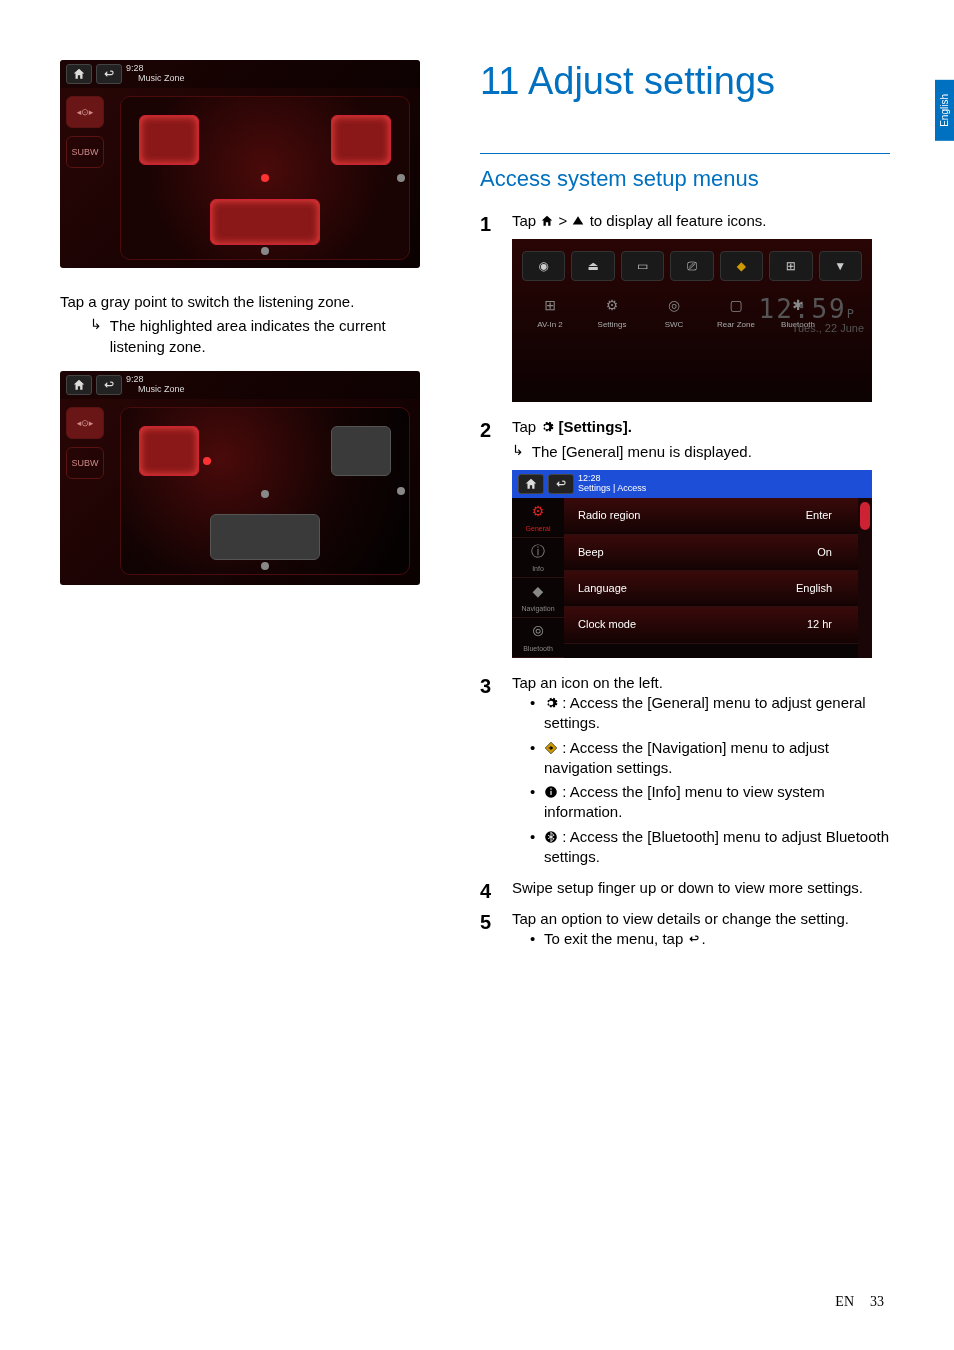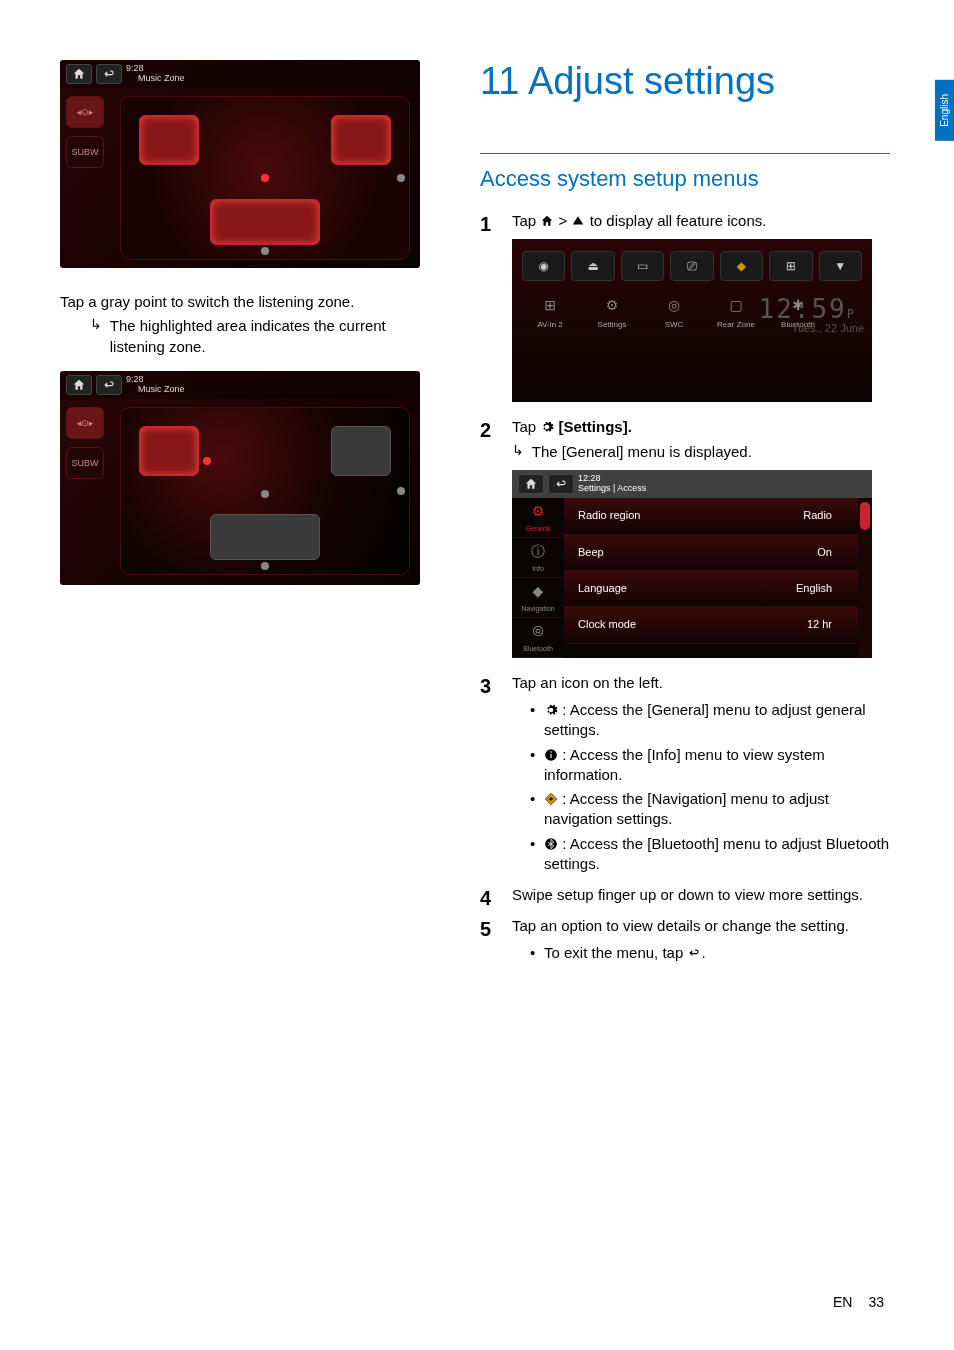--- a/index.html
+++ b/index.html
@@ -27,20 +27,21 @@
     font-size: 10px;
     padding: 14px 4px;
     writing-mode: vertical-rl;
     transform: rotate(180deg);
   }
   .footer {
     position: absolute;
     bottom: 40px;
     right: 70px;
     font-size: 14px;
+    font-family: Liberation Serif, serif;
   }
   .footer .en { margin-right: 16px; }
 
   h1.chapter {
     color: #0070c0;
     font-weight: 300;
     font-size: 38px;
     margin-bottom: 50px;
   }
   .hr-blue { border: none; border-top: 1px solid #0070c0; margin-bottom: 12px; }
@@ -54,21 +55,21 @@
   .indent-arrow { display:flex; gap:8px; padding-left: 30px; margin-top:4px; }
   .indent-arrow .arr { flex:0 0 auto; font-size:14px; }
 
   ol.steps { list-style: none; counter-reset: step; }
   ol.steps > li { counter-increment: step; position:relative; padding-left:32px; margin-bottom:10px; font-size:15px; line-height:1.4;}
   ol.steps > li::before {
     content: counter(step);
     position:absolute; left:0; top:0;
     font-weight:700; font-size:20px;
   }
-  ul.sub { list-style: none; padding-left: 18px; margin-top:7px;}
+  ul.sub { list-style: none; padding-left: 18px; margin-top:0;}
   ul.sub > li { position:relative; padding-left:14px; margin-bottom:4px; font-size:15px; line-height:1.35;}
   ul.sub > li::before { content:"•"; position:absolute; left:0; }
   .bold { font-weight:600; }
 
   
   .shot {
     background: linear-gradient(135deg, #2b0606 0%, #1a0303 50%, #0a0101 100%);
     border-radius: 3px;
     width: 360px;
     margin-bottom: 24px;
@@ -117,21 +118,21 @@
   .feat-row { display:flex; align-items:center; gap:6px; padding:6px 4px;}
   .feat-btn { flex:1; height:30px; border:1px solid #333; border-radius:4px; display:flex;align-items:center;justify-content:center; background:#1a1a1a; font-size:12px;}
   .feat-row2 { display:flex; gap:6px; padding:6px 4px; position:relative;}
   .feat-item { width:56px; text-align:center; font-size:8px; color:#aaa;}
   .feat-item .ic { height:26px; display:flex;align-items:center;justify-content:center; font-size:14px; color:#888;}
   .feat-clock { position:absolute; right:10px; top:4px; font-size:26px; color:#555; font-family:monospace; letter-spacing:2px;}
   .feat-date { position:absolute; right:2px; top:34px; font-size:11px; color:#555;}
 
   
   .set-shot { width:360px; background:#0a0404; color:#fff; font-size:11px; margin:8px 0 14px;}
-  .set-header { display:flex; align-items:center; gap:4px; padding:4px 6px; background:#404040;}
+  .set-header { display:flex; align-items:center; gap:4px; padding:4px 6px; background:#1d4ed8;}
   .set-header .hbtn { width:26px; height:20px; background:#222; border:1px solid #444; border-radius:3px; display:flex;align-items:center;justify-content:center; font-size:11px;}
   .set-header .title { font-size:9px; line-height:1.1;}
   .set-body { display:flex;}
   .set-side { width:52px; display:flex; flex-direction:column;}
   .set-side .tab { height:40px; display:flex; flex-direction:column; align-items:center; justify-content:center; gap:2px; font-size:7px; color:#888; border-bottom:1px solid #2a1010;}
   .set-side .tab.active { color:#d22;}
   .set-side .tab .ic { font-size:14px;}
   .set-list { flex:1; position:relative;}
   .set-row { display:flex; justify-content:space-between; padding:10px 40px 10px 14px; border-bottom:1px solid #2a1010; font-size:11px; background: linear-gradient(#3a0a0a,#140303);}
   .set-scroll { position:absolute; right:0; top:0; bottom:0; width:14px; background:#1a0606;}
@@ -329,21 +330,21 @@
                   <span>Navigation</span>
                 </div>
               <div class="tab">
                   <span class="ic">⦾</span>
                   <span>Bluetooth</span>
                 </div>
             </div>
             <div class="set-list">
               <div class="set-row">
                   <span>Radio region</span>
-                  <span>Radio</span>
+                  <span>Enter</span>
                 </div>
               <div class="set-row">
                   <span>Beep</span>
                   <span>On</span>
                 </div>
               <div class="set-row">
                   <span>Language</span>
                   <span>English</span>
                 </div>
               <div class="set-row">
@@ -362,32 +363,32 @@
         <span>Tap an icon on the left.</span>
         <ul class="sub">
           <li>
             <svg class="ico" viewBox="0 0 24 24">
                 <path d="M12 8a4 4 0 100 8 4 4 0 000-8zm9 4l2 1-1 3-2-.5a8 8 0 01-1.2 1.2l.5 2-3 1-1-2a8 8 0 01-1.7 0l-1 2-3-1 .5-2A8 8 0 018.9 16l-2 .5-1-3 2-1a8 8 0 010-1.7l-2-1 1-3 2 .5A8 8 0 0110 6.1l-.5-2 3-1 1 2a8 8 0 011.7 0l1-2 3 1-.5 2a8 8 0 011.2 1.2l2-.5 1 3-2 1a8 8 0 010 1.7z"></path>
               </svg>
             <span>: Access the [General] menu to adjust general settings.</span>
           </li>
           <li>
             <svg class="ico" viewBox="0 0 24 24">
+                <path fill="#c90" stroke="#000" d="M12 2l10 10-10 10L2 12z"></path>
+                <path fill="#000" d="M11 8l5 4-5 4v-3H8v-2h3z"></path>
+              </svg>
+            <span>: Access the [Navigation] menu to adjust navigation settings.</span>
+          </li>
+          <li>
+            <svg class="ico" viewBox="0 0 24 24">
                 <circle cx="12" cy="12" r="10" fill="#000"></circle>
                 <rect x="11" y="10" width="2" height="7" fill="#fff"></rect>
                 <circle cx="12" cy="7" r="1.3" fill="#fff"></circle>
               </svg>
             <span>: Access the [Info] menu to view system information.</span>
-          </li>
-          <li>
-            <svg class="ico" viewBox="0 0 24 24">
-                <path fill="#c90" stroke="#000" d="M12 2l10 10-10 10L2 12z"></path>
-                <path fill="#000" d="M11 8l5 4-5 4v-3H8v-2h3z"></path>
-              </svg>
-            <span>: Access the [Navigation] menu to adjust navigation settings.</span>
           </li>
           <li>
             <svg class="ico" viewBox="0 0 24 24">
                 <circle cx="12" cy="12" r="10"></circle>
                 <path stroke="#fff" stroke-width="1.5" fill="none" d="M12 4v16l5-5-10-6m0 6l10-6-5-5"></path>
               </svg>
             <span>: Access the [Bluetooth] menu to adjust Bluetooth settings.</span>
           </li>
         </ul>
       </li>

